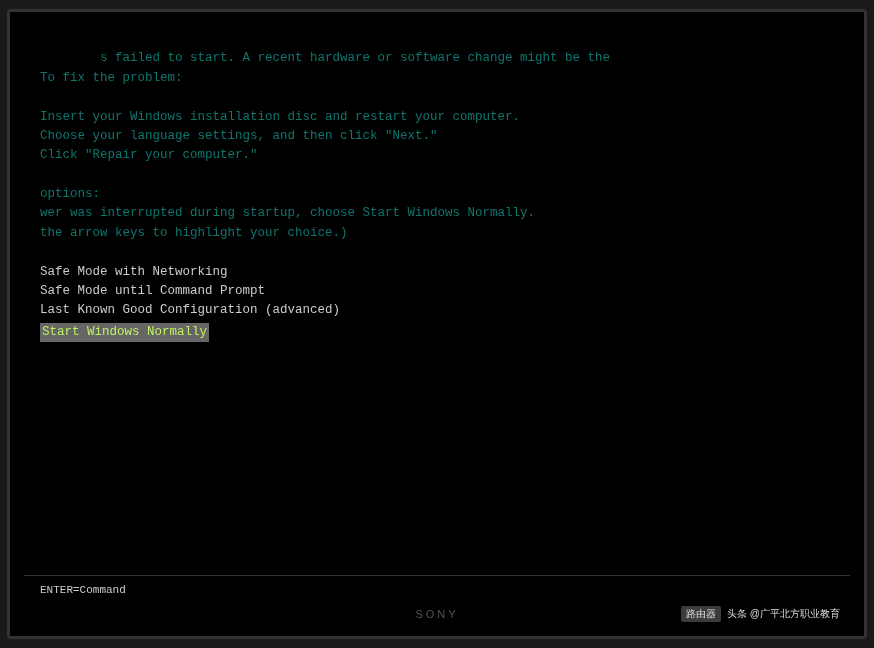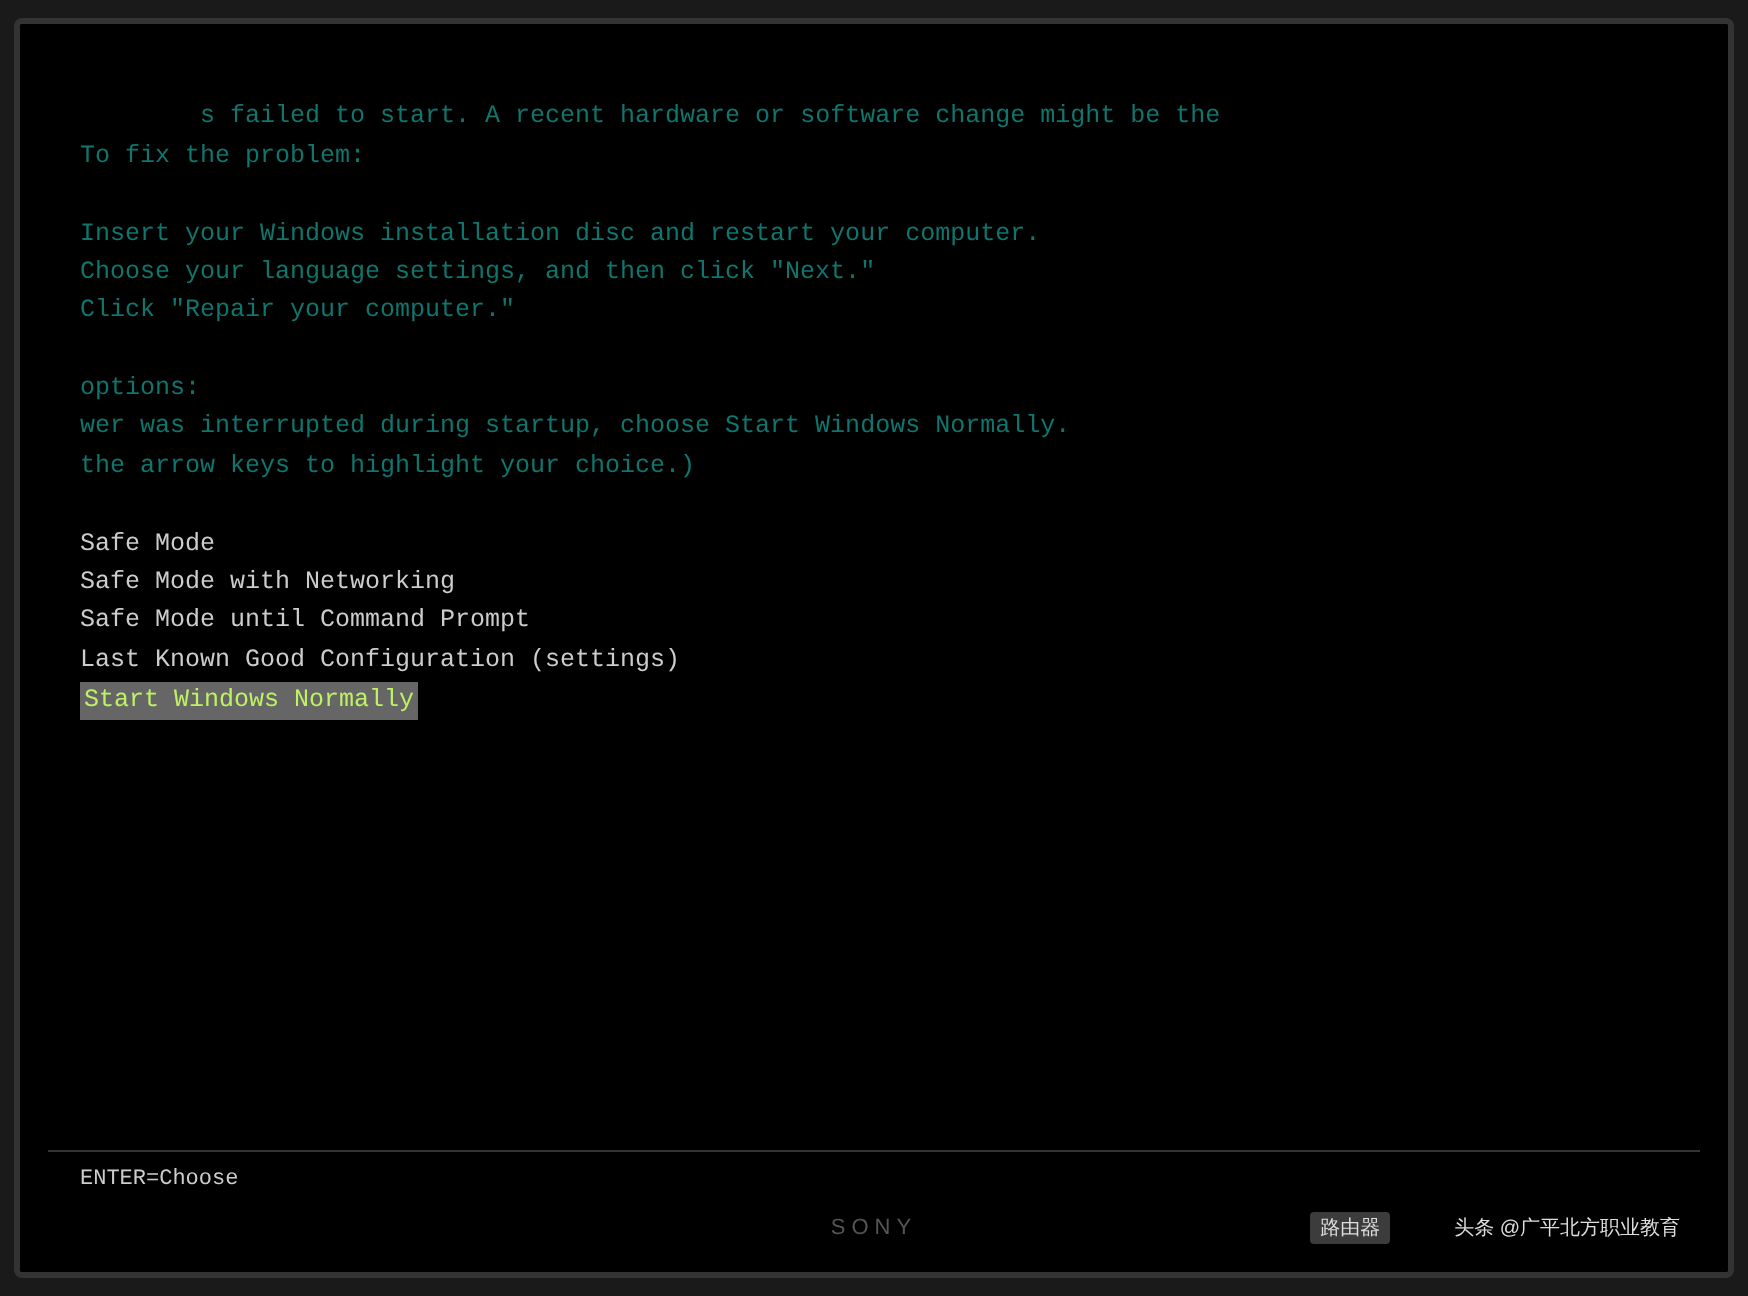--- a/index.html
+++ b/index.html
@@ -92,34 +92,33 @@
 <span>Choose your language settings, and then click "Next."</span>
 <span>Click "Repair your computer."</span>
 
 <span>options:</span>
 <span>wer was interrupted during startup, choose Start Windows Normally.</span>
 <span>the arrow keys to highlight your choice.)</span>
 
 </div>
 
       <div>
-        <div class="menu-item">Safe Mode</div>
         <div class="menu-item">Safe Mode with Networking</div>
         <div class="menu-item">Safe Mode until Command Prompt</div>
-        <div class="menu-item">Last Known Good Configuration (settings)</div>
+        <div class="menu-item">Last Known Good Configuration (advanced)</div>
         <div class="menu-item selected">Start Windows Normally</div>
       </div>
 
 
       <div style="position:absolute; bottom: 28px; left: 0; right: 0; border-top: 1px solid #333; background: #000; padding: 3px 16px;">
-        <span style="font-family:'Courier New',monospace; font-size:11px; color:#ccc;">ENTER=Choose</span>
+        <span style="font-family:'Courier New',monospace; font-size:11px; color:#ccc;">ENTER=Command</span>
       </div>
 
       <div style="position:absolute; bottom: 8px; left: 50%; transform: translateX(-50%); color:#555; font-family:Arial,sans-serif; font-size:11px; letter-spacing:3px;margin-top:34px;">SONY</div>
 
       <div style="position:absolute; bottom:6px; right: 10px; display:flex; align-items:center; gap:6px;">
         <span style="background:rgba(100,100,100,0.6); color:#ddd; font-size:10px; padding:1px 5px; border-radius:2px; font-family:Arial,sans-serif;">路由器</span>
-        <span style="color:#ddd; font-size:10px; font-family:Arial,sans-serif;margin-left:26px;">头条 @广平北方职业教育</span>
+        <span style="color:#ddd; font-size:10px; font-family:Arial,sans-serif;">头条 @广平北方职业教育</span>
       </div>
 
     </div>
   </div>
 </div>
 
 </body></html>

